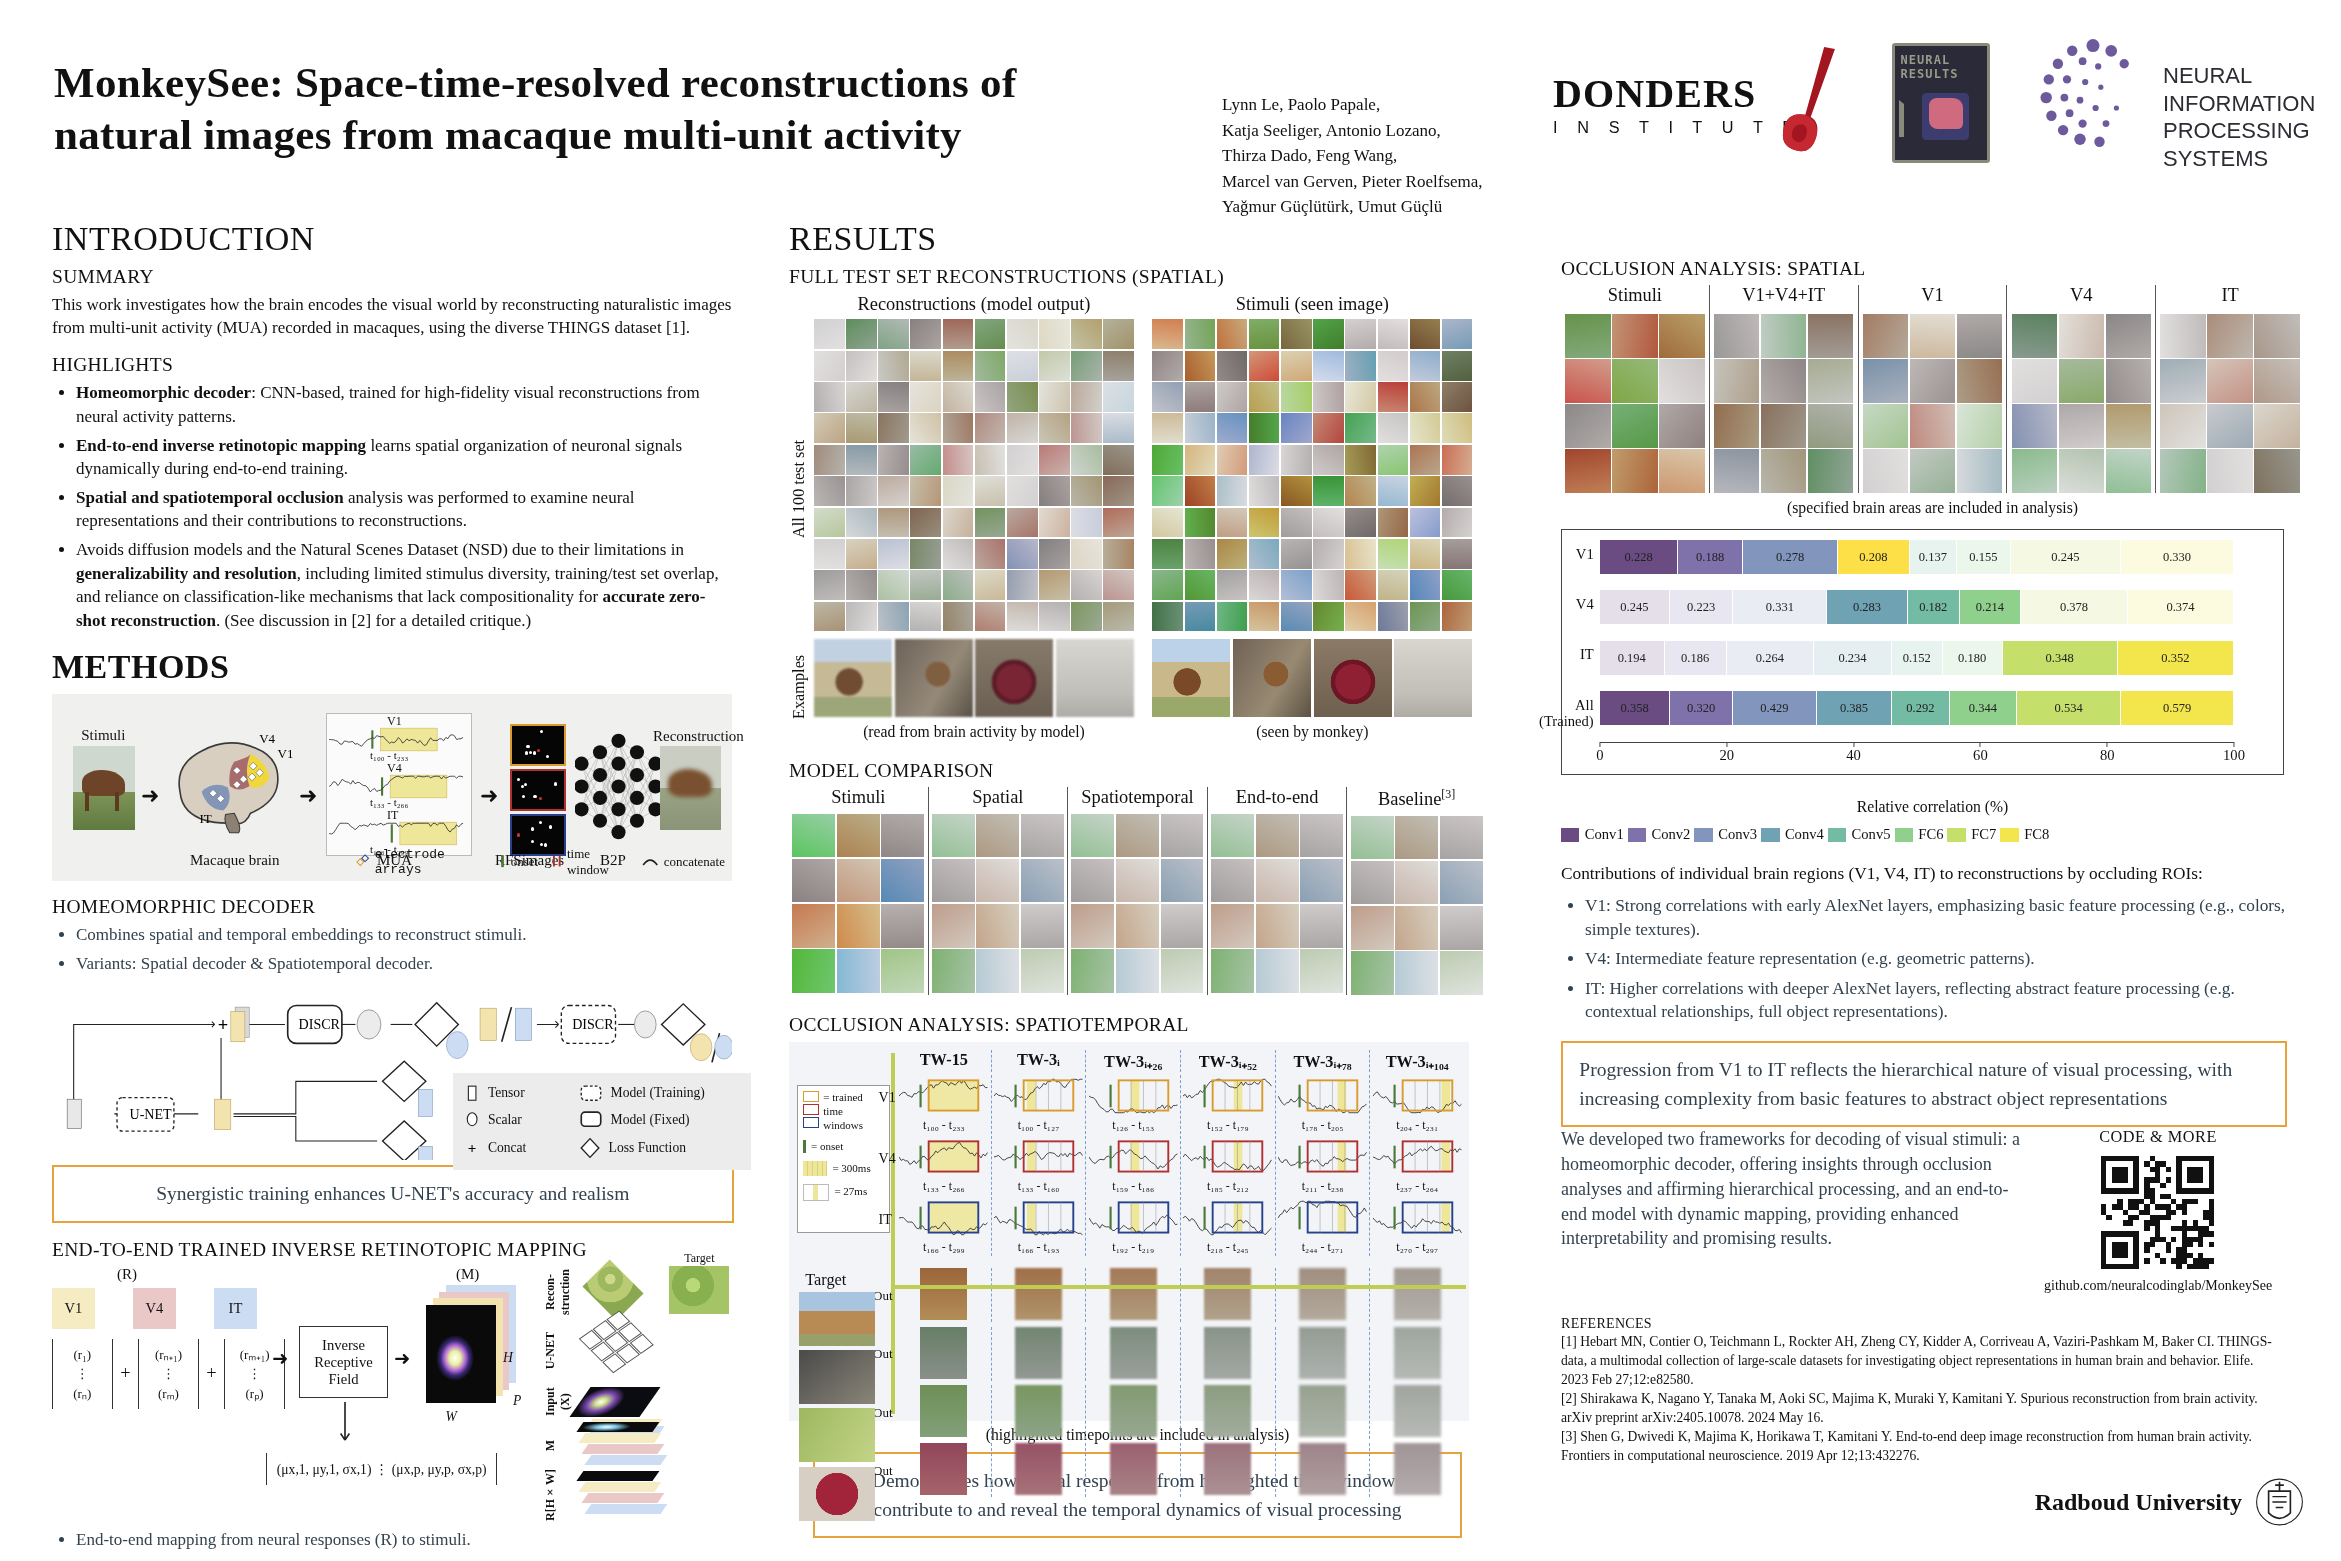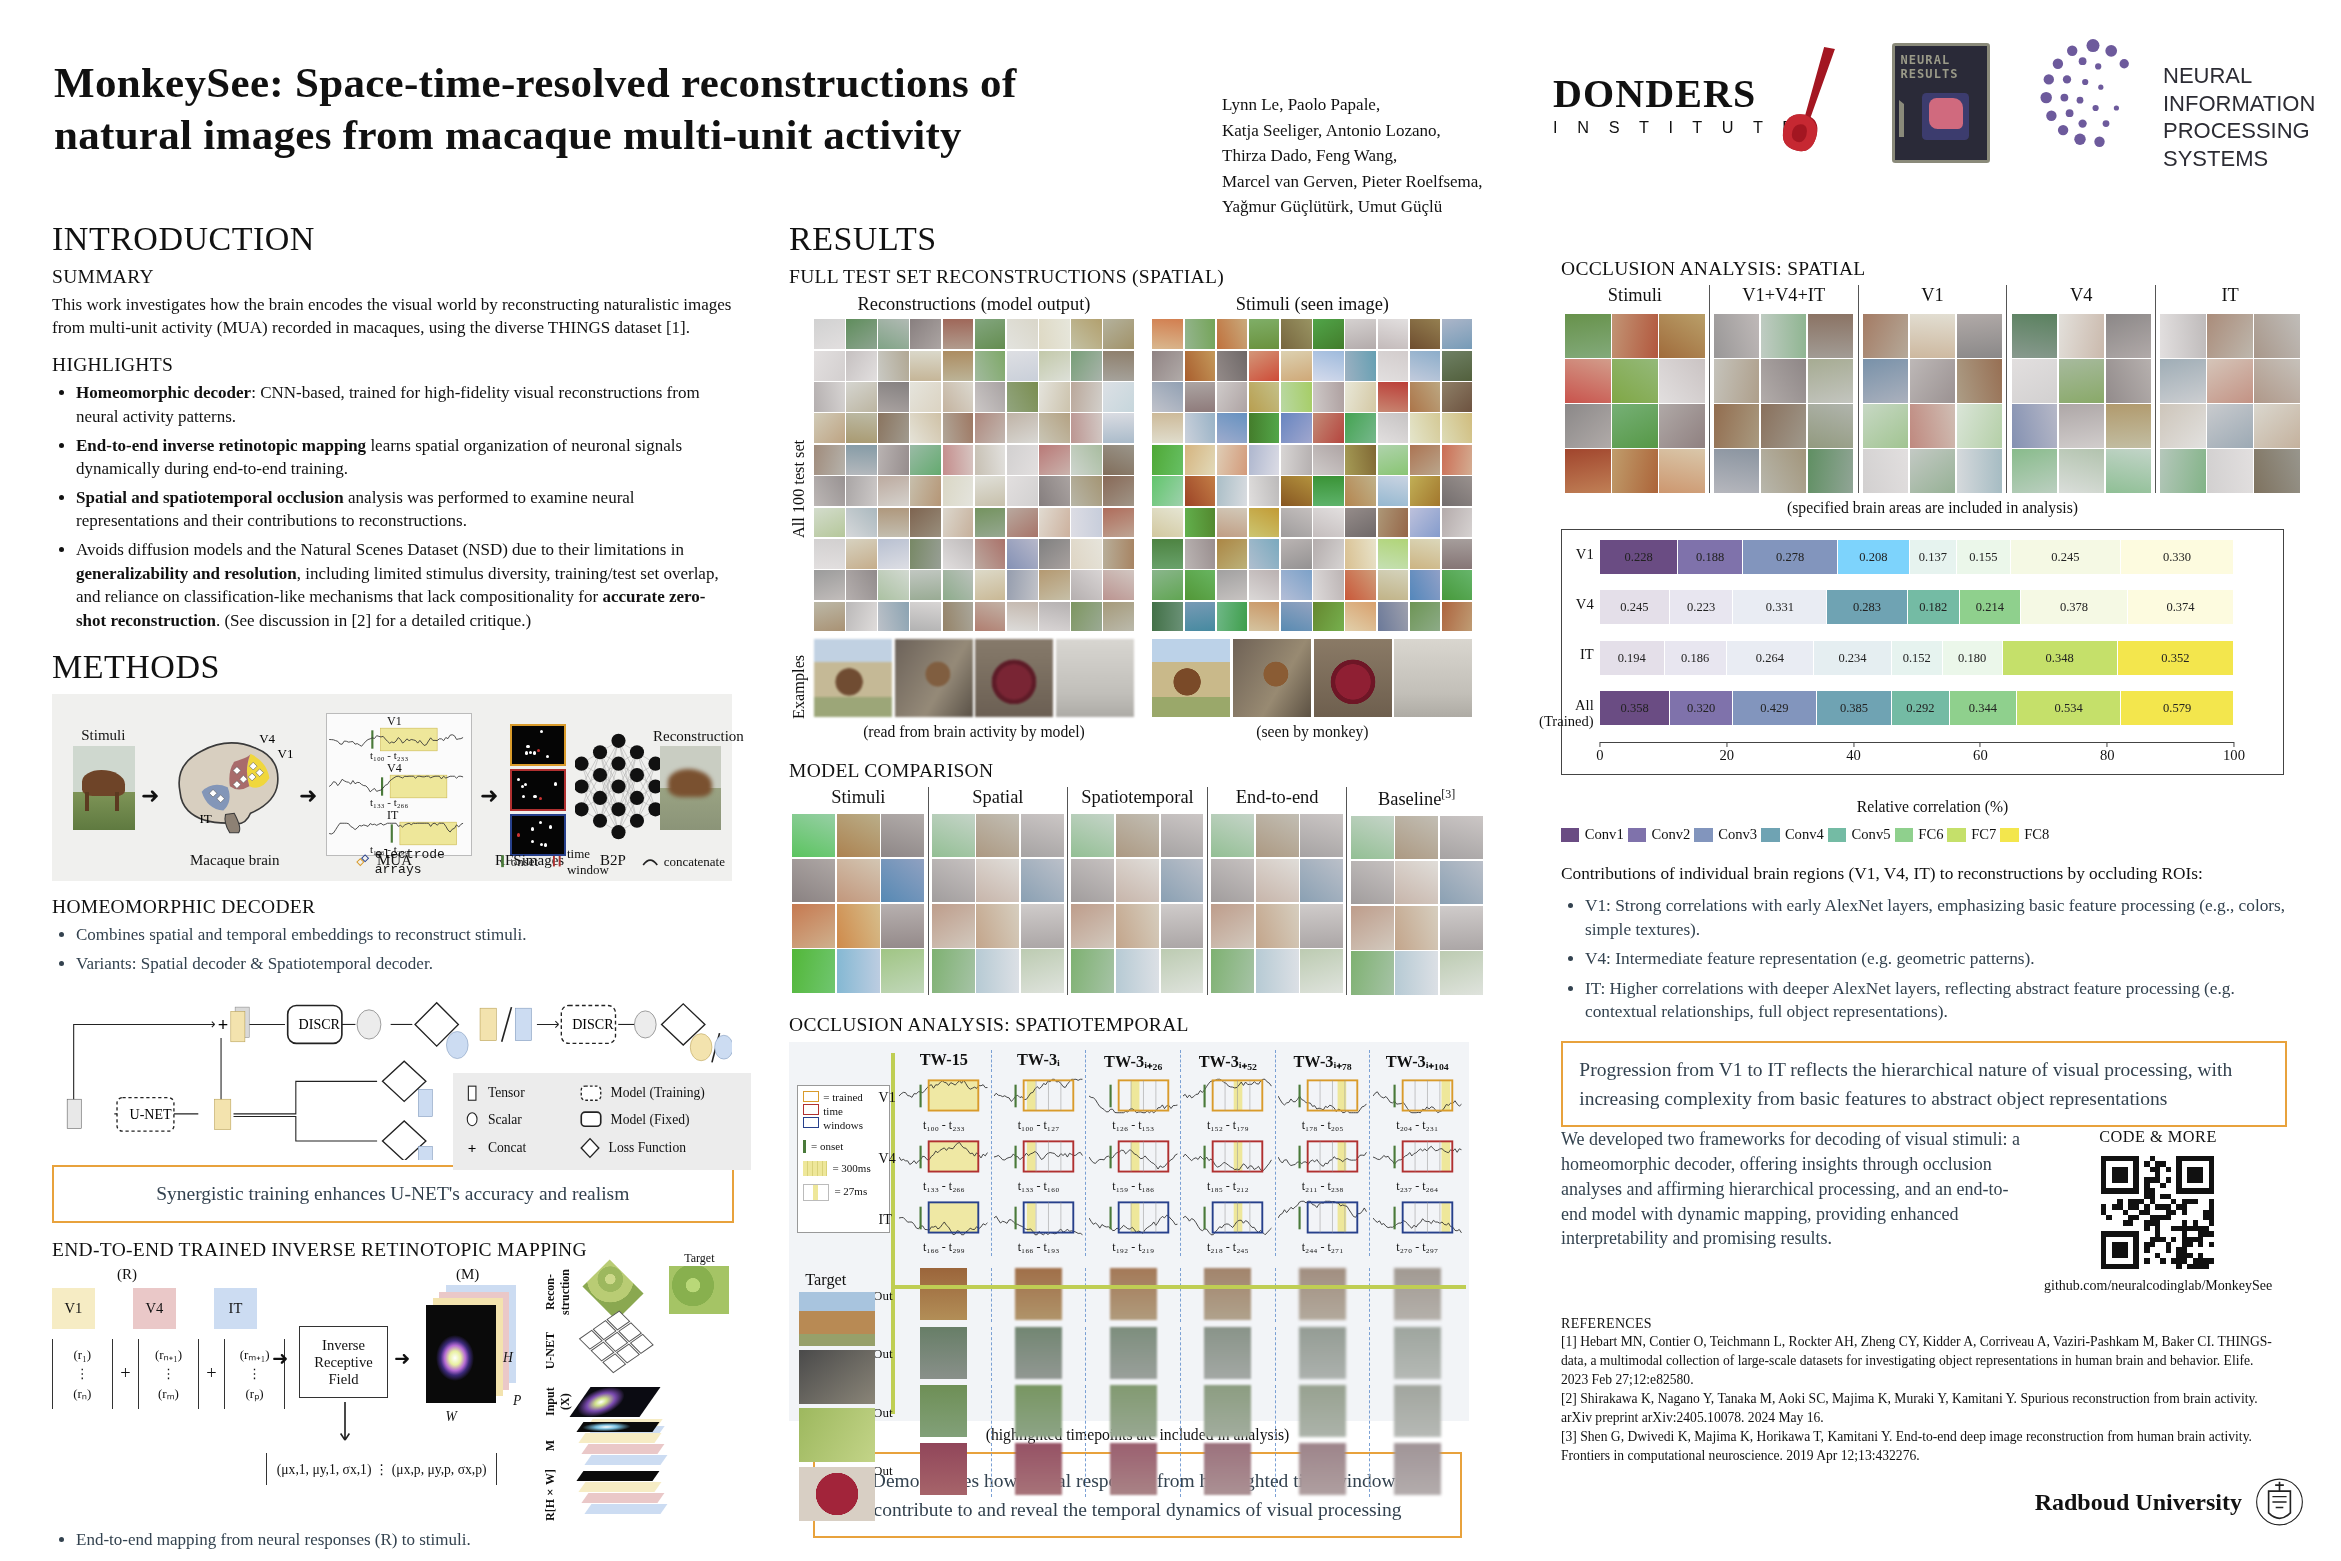--- a/index.html
+++ b/index.html
@@ -109,21 +109,21 @@
     <div class="h3">SUMMARY</div>
     <div class="body-t">This work investigates how the brain encodes the visual world by reconstructing naturalistic images from multi-unit activity (MUA) recorded in macaques, using the diverse THINGS dataset [1].</div>
     <div class="h3" style="margin-top:14px;">HIGHLIGHTS</div>
     <ul class="bullets body-t" id="highlights-list">
         <li><span style="font-weight: 700;">Homeomorphic decoder</span><span>: CNN-based, trained for high-fidelity visual reconstructions from neural activity patterns.</span></li>
         <li><span style="font-weight: 700;">End-to-end inverse retinotopic mapping</span><span> learns spatial organization of neuronal signals dynamically during end-to-end  training.</span></li>
         <li><span style="font-weight: 700;">Spatial and spatiotemporal occlusion</span><span> analysis was performed to examine neural representations and their contributions to reconstructions.</span></li>
         <li><span>Avoids diffusion models and the Natural Scenes Dataset (NSD) due to their limitations in </span><span style="font-weight: 700;">generalizability and resolution</span><span>, including limited stimulus diversity, training/test set overlap, and reliance on classification-like mechanisms that lack compositionality for </span><span style="font-weight: 700;">accurate zero-shot reconstruction</span><span>. (See discussion in [2] for a detailed critique.)</span></li>
       </ul>
 
-    <div class="h2" style="margin-top:16.3px;">METHODS</div>
+    <div class="h2" style="margin-top:16.3px;font-weight:bold;">METHODS</div>
 
     <div class="gray-panel" style="position:relative;width:680px;height:187px;">
       <div class="figlabel" style="position:absolute;left:16.3px;top:33px;width:70px;">Stimuli</div>
       <div style="position:absolute;left:20.6px;top:52px;width:62px;height:84px;background:linear-gradient(#cfd8cf 55%,#7e9457 55%,#5f7a40);">
         <div style="position:absolute;left:9.8px;top:24.4px;width:43px;height:26px;background:#6e4428;border-radius:45% 55% 20% 25%;"></div>
         <div style="position:absolute;left:12px;top:46px;width:4.3px;height:19px;background:#5c3а20;background:#5c3a20;"></div>
         <div style="position:absolute;left:42px;top:46px;width:4.3px;height:19px;background:#5c3a20;"></div>
       </div>
       <div style="position:absolute;left:89px;top:89px;font-size:22px;">➜</div>
 
@@ -1287,21 +1287,21 @@
         </div>
       </div>
     <div class="caption" style="margin-top:6.5px;">(specified brain areas are included in analysis)</div>
 
     <div style="position:relative;border:1.1px solid #444;margin-top:12px;width:721px;height:244px;background:#fff;">
       <div id="chart-rows" style="position:absolute;left:38px;top:9.8px;right:49px;bottom:33px;">
           <div class="chart-row" style="position: absolute; left: 0px; right: 0px; height: 34px; top: 0px;">
             <div class="chart-val" style="width: 12.34%; height: 100%; display: flex; align-items: center; justify-content: center; background: rgb(106, 76, 131); border-right: 1.1px solid rgb(255, 255, 255);">0.228</div>
             <div class="chart-val" style="width: 10.18%; height: 100%; display: flex; align-items: center; justify-content: center; background: rgb(127, 114, 171); border-right: 1.1px solid rgb(255, 255, 255);">0.188</div>
             <div class="chart-val" style="width: 15.05%; height: 100%; display: flex; align-items: center; justify-content: center; background: rgb(130, 149, 189); border-right: 1.1px solid rgb(255, 255, 255);">0.278</div>
-            <div class="chart-val" style="width: 11.26%; height: 100%; display: flex; align-items: center; justify-content: center; background: #7dd3fc; border-right: 1.1px solid rgb(255, 255, 255);">0.208</div>
+            <div class="chart-val" style="width: 11.26%; height: 100%; display: flex; align-items: center; justify-content: center; background: #fde047; border-right: 1.1px solid rgb(255, 255, 255);">0.208</div>
             <div class="chart-val" style="width: 7.42%; height: 100%; display: flex; align-items: center; justify-content: center; background: rgb(230, 243, 239); border-right: 1.1px solid rgb(255, 255, 255);">0.137</div>
             <div class="chart-val" style="width: 8.39%; height: 100%; display: flex; align-items: center; justify-content: center; background: rgb(235, 247, 234); border-right: 1.1px solid rgb(255, 255, 255);">0.155</div>
             <div class="chart-val" style="width: 17.49%; height: 100%; display: flex; align-items: center; justify-content: center; background: rgb(245, 249, 228); border-right: 1.1px solid rgb(255, 255, 255);">0.245</div>
             <div class="chart-val" style="width: 17.87%; height: 100%; display: flex; align-items: center; justify-content: center; background: rgb(253, 251, 223); border-right: 1.1px solid rgb(255, 255, 255);">0.330</div>
           </div>
           <div class="chart-row" style="position: absolute; left: 0px; right: 0px; height: 34px; top: 50px;">
             <div class="chart-val" style="width: 10.99%; height: 100%; display: flex; align-items: center; justify-content: center; background: rgb(228, 223, 233); border-right: 1.1px solid rgb(255, 255, 255);">0.245</div>
             <div class="chart-val" style="width: 10%; height: 100%; display: flex; align-items: center; justify-content: center; background: rgb(232, 230, 240); border-right: 1.1px solid rgb(255, 255, 255);">0.223</div>
             <div class="chart-val" style="width: 14.84%; height: 100%; display: flex; align-items: center; justify-content: center; background: rgb(233, 236, 243); border-right: 1.1px solid rgb(255, 255, 255);">0.331</div>
             <div class="chart-val" style="width: 12.69%; height: 100%; display: flex; align-items: center; justify-content: center; background: rgb(111, 163, 179); border-right: 1.1px solid rgb(255, 255, 255);">0.283</div>

